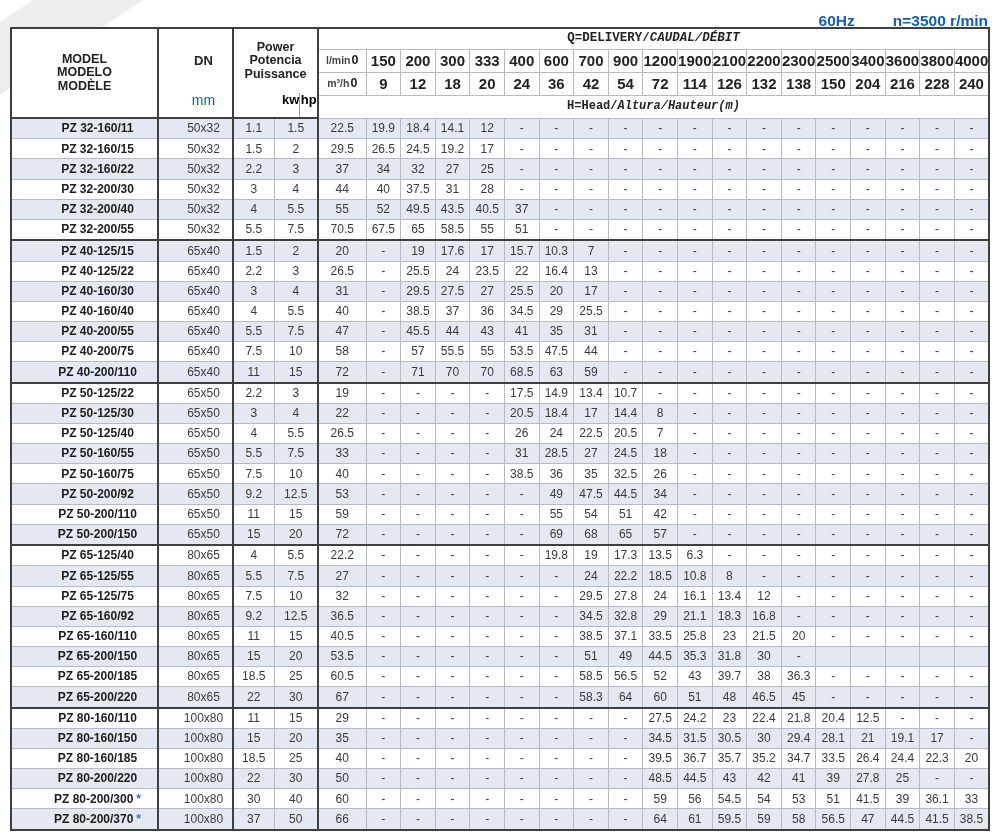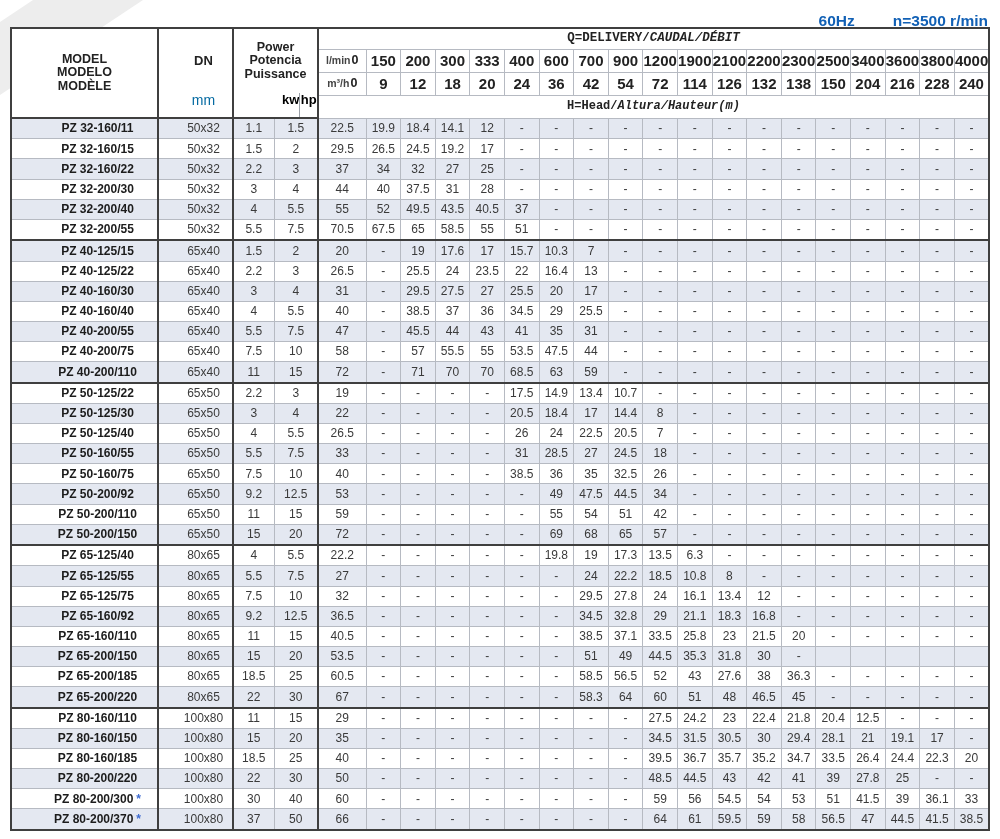--- a/index.html
+++ b/index.html
@@ -857,21 +857,21 @@
             <td class="q">-</td>
             <td class="q">-</td>
             <td class="q">-</td>
             <td class="q">-</td>
             <td class="q">-</td>
             <td class="q">-</td>
             <td class="q">58.5</td>
             <td class="q">56.5</td>
             <td class="q">52</td>
             <td class="q">43</td>
-            <td class="q">27.6</td>
+            <td class="q">39.7</td>
             <td class="q">38</td>
             <td class="q">36.3</td>
             <td class="q">-</td>
             <td class="q">-</td>
             <td class="q">-</td>
             <td class="q">-</td>
             <td class="q">-</td>
           </tr>
           <tr class="stripe group-end">
             <td class="model"><span>PZ 65-200/220</span></td>

